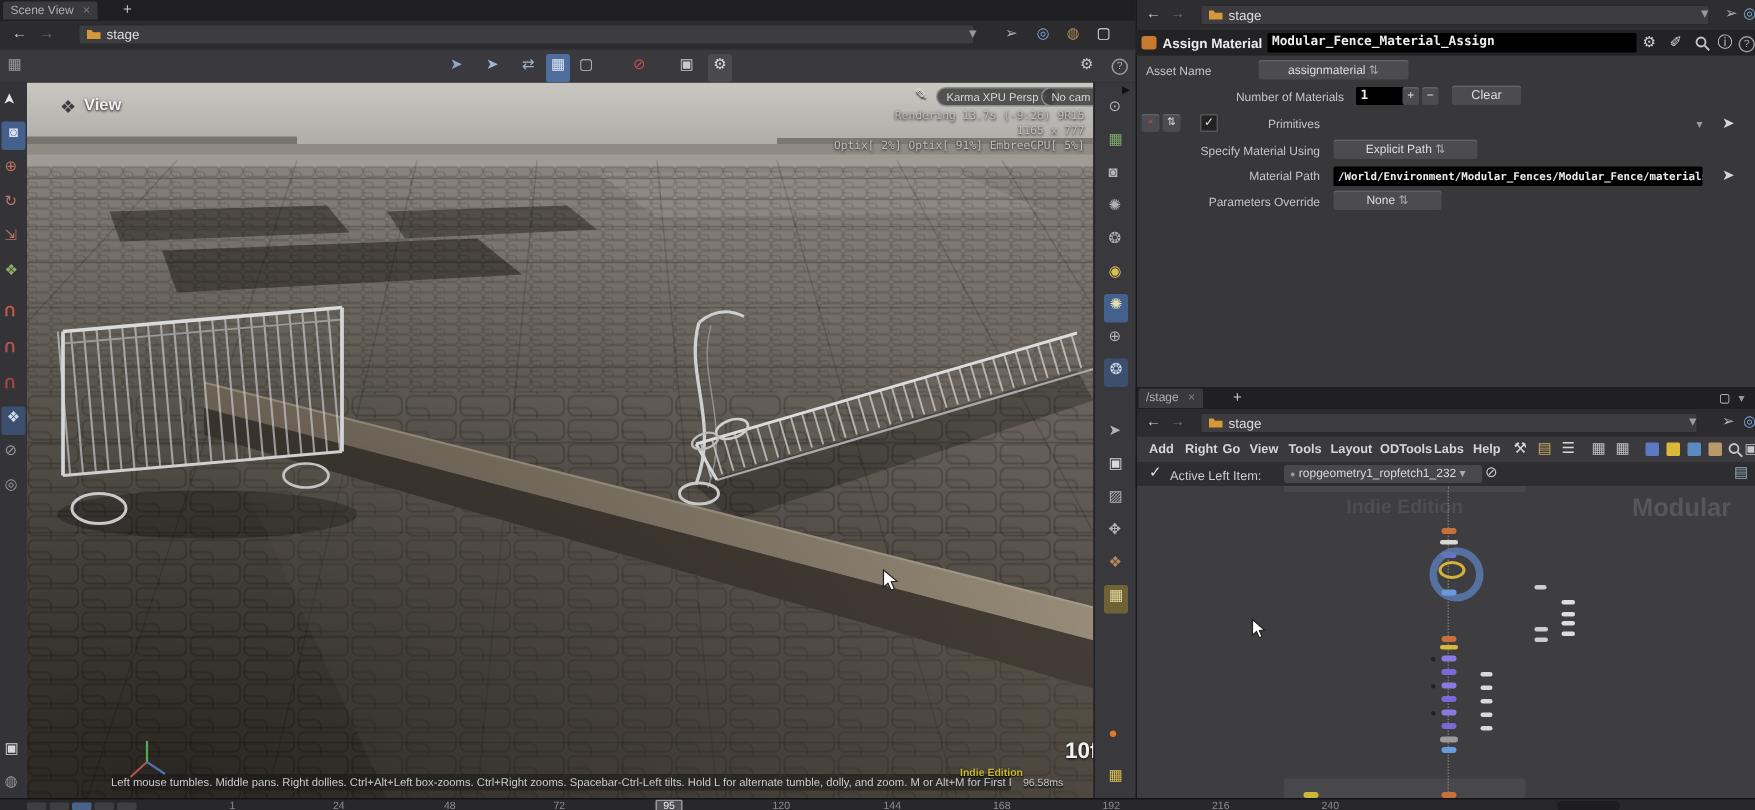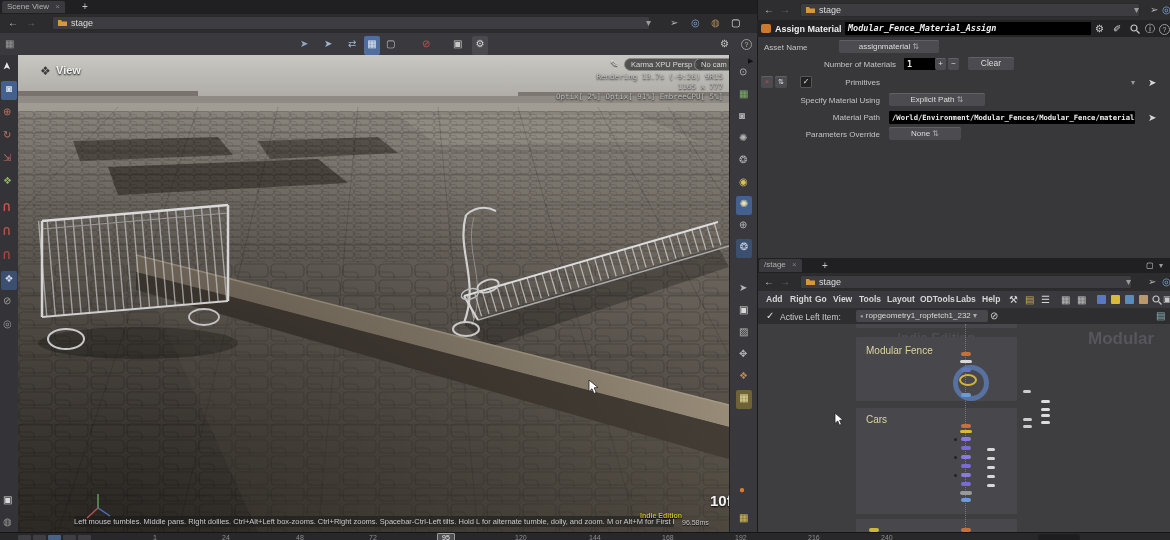--- a/index.html
+++ b/index.html
@@ -257,21 +257,21 @@
         </svg><span>stage</span>
     </div>
     <span class="icon" style="left:376px;top:5px;color:#9a9a9a;">▾</span>
     <span class="icon" style="left:392px;top:5px;">➢</span>
     <span class="icon" style="left:404px;top:5px;color:#7aa3d4;">◎</span>
   </div>
 
   <div class="bar" style="left:757px;top:20px;width:413px;height:17px;background:#232326;border-bottom:1px solid #1a1a1a;">
     <span class="icon" style="left:4px;top:4px;width:10px;height:9px;background:#c87a30;border-radius:2px;"></span>
     <span class="abs" style="left:18px;top:4px;font-size:9px;font-weight:bold;color:#ececec;white-space:nowrap;">Assign Material</span>
-    <div class="blackfield" style="left:88px;top:2px;width:240px;height:13px;font-size:8.5px;font-style:italic;">Modular_Fence_Material_Assign</div>
+    <div class="blackfield" style="left:88px;top:2px;width:240px;height:13px;font-size:8.5px;">Modular_Fence_Material_Assign</div>
     <span class="icon" style="left:338px;top:4px;color:#d0d0d0;">⚙</span>
     <span class="icon" style="left:356px;top:4px;color:#d0d0d0;">✐</span>
     <svg class="abs mag" style="left:373px;top:4px;" width="10" height="10">
         <circle cx="4" cy="4" r="3" fill="none" stroke="#c8c8c8" stroke-width="1.2"></circle>
         <line x1="6.5" y1="6.5" x2="9.5" y2="9.5" stroke="#c8c8c8" stroke-width="1.2"></line>
       </svg>
     <span class="icon" style="left:388px;top:4px;color:#c8c8c8;">ⓘ</span>
     <span class="circleq" style="left:402px;top:4px;">?</span>
   </div>
 
@@ -373,26 +373,20 @@
     </div>
     <span class="icon" style="left:232px;top:3px;color:#c8c8c8;">⊘</span>
     <span class="icon" style="left:398px;top:3px;color:#8ab0b8;">▤</span>
   </div>
 
   <div class="bar" style="left:757px;top:324px;width:413px;height:208px;background:#3e3e41;border-left:1px solid #1a1a1a;">
     <span class="abs" style="left:98px;top:6px;width:161px;text-align:center;font-size:13px;font-weight:bold;color:#4d4d52;">Indie Edition</span>
     <span class="abs" style="left:330px;top:5px;font-size:17px;font-weight:bold;color:#56565c;">Modular</span>
 
     <div class="netbox" style="left:98px;top:-6px;width:161px;height:10px;"></div>
-    <div class="netbox" style="left:98px;top:13px;width:161px;height:64px;">
-      <span class="netlabel" style="left:10px;top:8px;">Modular Fence</span>
-    </div>
-    <div class="netbox" style="left:98px;top:84px;width:161px;height:106px;">
-      <span class="netlabel" style="left:10px;top:6px;">Cars</span>
-    </div>
     <div class="netbox" style="left:98px;top:195px;width:161px;height:13px;"></div>
 
     <div class="abs" style="left:207px;top:0;width:0;height:208px;border-left:1px dotted #8a8a8a;opacity:.7;"></div>
 
     <div class="nd" style="left:203px;top:28px;width:10px;height:4px;background:#c8703a;"></div>
     <div class="nd" style="left:202px;top:36px;width:12px;height:3px;background:#d8d8d8;"></div>
     <div class="nd" style="left:203px;top:44px;width:10px;height:4px;background:#7a6ad8;"></div>
     <div class="abs" style="left:195px;top:41px;width:26px;height:26px;border:5px solid rgba(91,121,176,0.85);border-radius:50%;"></div>
     <div class="abs" style="left:201px;top:50px;width:14px;height:8px;border:2px solid #d2b33c;border-radius:50%;"></div>
     <div class="nd" style="left:203px;top:69px;width:10px;height:4px;background:#6a9ad8;"></div>

